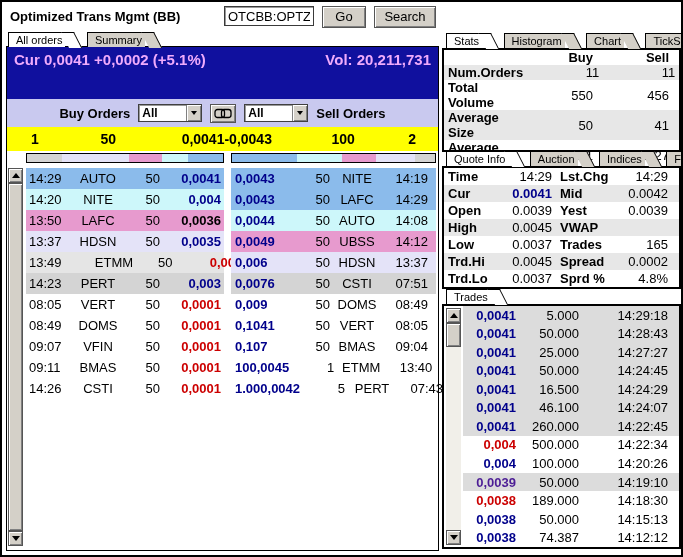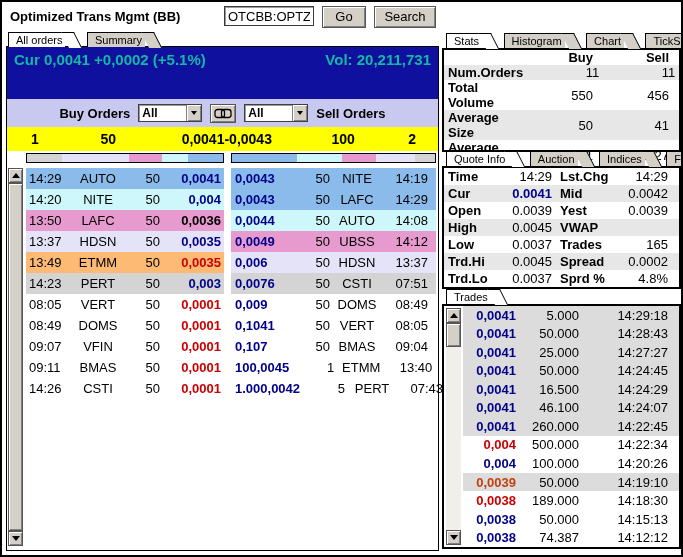--- a/index.html
+++ b/index.html
@@ -33,21 +33,21 @@
     vertical-align:top; z-index:1; cursor:default;
   }
   .tab::after {
     content:""; position:absolute; top:-1px; right:-9px; height:15px; width:12px;
     background:inherit; transform:skewX(27deg); transform-origin:top left;
     border-top:1px solid #000; border-right:1px solid #000; z-index:-1;
   }
   .tab.active { background:#fff; z-index:2; font-weight:normal; }
   
   #left-panel { position:absolute; left:4px; top:44px; width:433px; height:505px; border:1px solid #000; background:#fff; }
-  #lp-header { position:absolute; left:0; top:0; width:100%; height:52px; color:#14b8a6; font-weight:bold; font-size:15px; }
+  #lp-header { position:absolute; left:0; top:0; width:100%; height:52px; color:#f0abfc; font-weight:bold; font-size:15px; }
   #lp-cur { position:absolute; left:7px; top:4px; }
   #lp-vol { position:absolute; right:7px; top:4px; }
   #lp-filter { position:absolute; left:0; top:52px; width:100%; height:28px; display:flex; align-items:center; justify-content:center; gap:8px; font-size:13px; font-weight:bold; }
   .dropdown { display:inline-flex; width:64px; height:18px; background:#fff; border:1px solid #404040; box-shadow:inset 1px 1px 0 #9a9a9a; align-items:center; cursor:default; }
   .dropdown .dd-val { flex:1; font-size:12px; font-weight:bold; padding-left:3px; }
   .dd-btn { width:15px; height:100%; background:#d4d0c8; border-left:1px solid #808080; box-shadow:inset 1px 1px 0 #fff, inset -1px -1px 0 #808080; display:flex; align-items:center; justify-content:center; }
   .arr-down-s { width:0; height:0; border-left:3px solid transparent; border-right:3px solid transparent; border-top:4px solid #000; }
   #link-btn { width:26px; height:19px; background:#d4d0c8; border:1px solid #555; box-shadow:inset 1px 1px 0 #fff, inset -1px -1px 0 #808080; display:inline-flex; align-items:center; justify-content:center; }
   #lp-summary { position:absolute; left:0; top:80px; width:100%; height:24px; display:grid; grid-template-columns:13% 21% 34% 20% 12%; align-items:center; font-size:14px; font-weight:bold; text-align:center; }
   .depth-bar { position:absolute; top:106px; height:10px; border:1px solid #000; display:flex; }
@@ -188,21 +188,21 @@
           <span class="c-mm">LAFC</span>
           <span class="c-size">50</span>
           <span class="c-price" style="color: #000000;">0,0036</span>
         </div>
         <div class="orow" style="background: rgb(228, 227, 248);">
           <span class="c-time">13:37</span>
           <span class="c-mm">HDSN</span>
           <span class="c-size">50</span>
           <span class="c-price" style="color: rgb(0, 0, 139);">0,0035</span>
         </div>
-        <div class="orow" style="background: #fdba74;">
+        <div class="orow" style="background: #e5e5e5; gap: 16px;">
           <span class="c-time">13:49</span>
           <span class="c-mm">ETMM</span>
           <span class="c-size">50</span>
           <span class="c-price" style="color: rgb(204, 0, 0);">0,0035</span>
         </div>
         <div class="orow" style="background: rgb(212, 212, 212);">
           <span class="c-time">14:23</span>
           <span class="c-mm">PERT</span>
           <span class="c-size">50</span>
           <span class="c-price" style="color: rgb(0, 0, 139);">0,003</span>
@@ -455,21 +455,21 @@
           <span class="t-price" style="color: rgb(204, 0, 0);">0,004</span>
           <span class="t-size">500.000</span>
           <span class="t-time">14:22:34</span>
         </div>
         <div class="trow" style="background: rgb(255, 255, 255);">
           <span class="t-price" style="color: rgb(0, 0, 139);">0,004</span>
           <span class="t-size">100.000</span>
           <span class="t-time">14:20:26</span>
         </div>
         <div class="trow" style="background: rgb(220, 220, 220);">
-          <span class="t-price" style="color: #c2410c;">0,0039</span>
+          <span class="t-price" style="color: #4c1d95;">0,0039</span>
           <span class="t-size">50.000</span>
           <span class="t-time">14:19:10</span>
         </div>
         <div class="trow" style="background: rgb(255, 255, 255);">
           <span class="t-price" style="color: rgb(204, 0, 0);">0,0038</span>
           <span class="t-size">189.000</span>
           <span class="t-time">14:18:30</span>
         </div>
         <div class="trow" style="background: rgb(255, 255, 255);">
           <span class="t-price" style="color: rgb(0, 0, 139);">0,0038</span>

